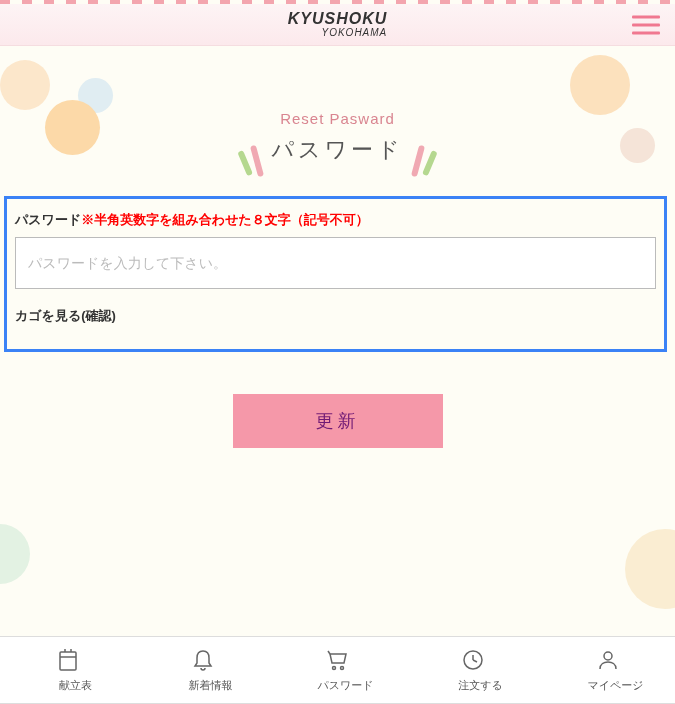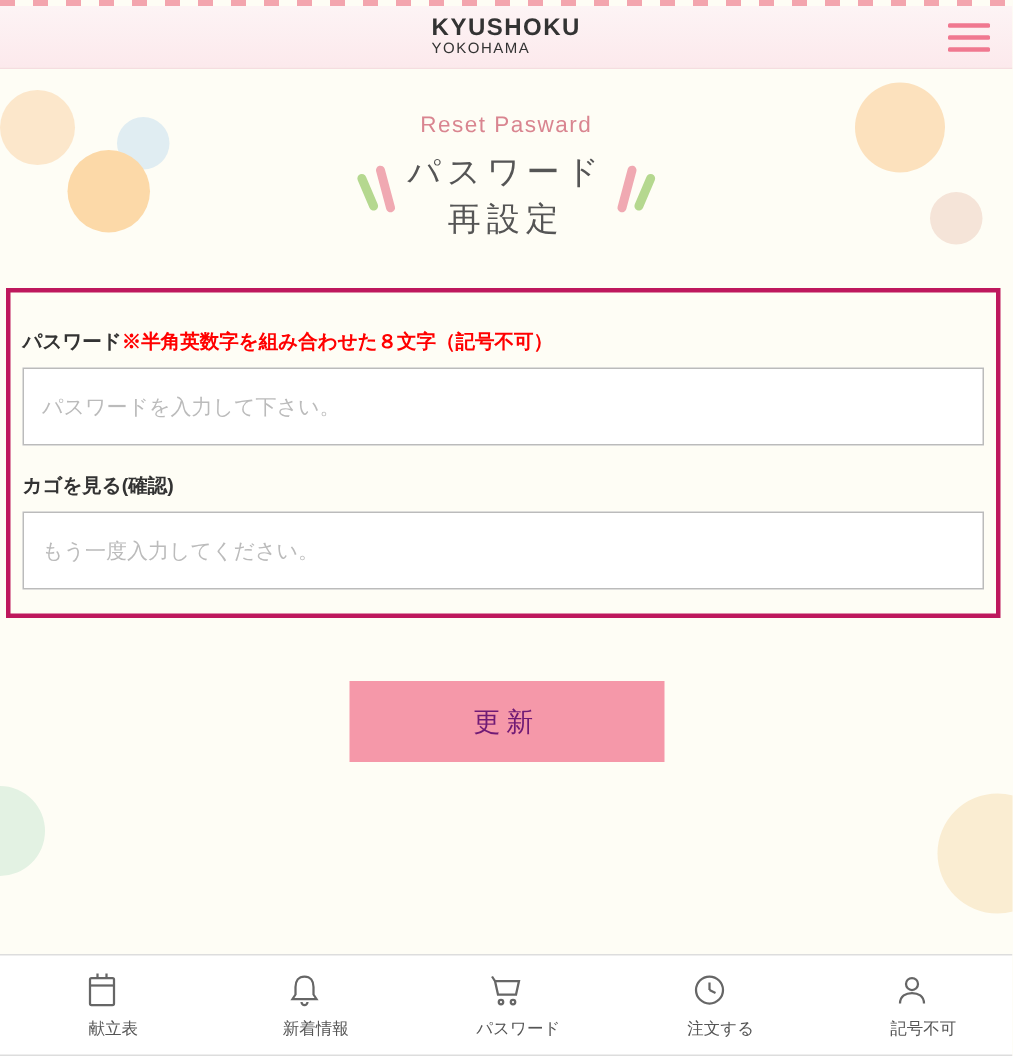--- a/index.html
+++ b/index.html
@@ -28,22 +28,23 @@
     .header {
       background: linear-gradient(to bottom, #fdf4f5, #fce9ec);
       height: 42px;
       display: flex;
       align-items: center;
       justify-content: center;
       position: relative;
       border-bottom: 1px solid #f5dde0;
     }
     .logo {
-      text-align: left;
+      text-align: right;
       color: #333;
+      font-style: italic;
     }
     .logo-main {
       font-size: 16px;
       font-weight: bold;
       letter-spacing: 1px;
       line-height: 1;
     }
     .logo-sub {
       font-size: 10px;
       letter-spacing: 1px;
@@ -71,21 +72,21 @@
     .circle1 { width: 50px; height: 50px; background: #fce7cb; top: 60px; left: 0; }
     .circle2 { width: 35px; height: 35px; background: #e0edf2; top: 78px; left: 78px; }
     .circle3 { width: 55px; height: 55px; background: #fcd9a8; top: 100px; left: 45px; }
     .circle4 { width: 60px; height: 60px; background: #fce1bd; top: 55px; right: 45px; }
     .circle5 { width: 35px; height: 35px; background: #f5e4d8; top: 128px; right: 20px; }
     .circle6 { width: 60px; height: 60px; background: #e3f2e3; bottom: 120px; left: -30px; }
     .circle7 { width: 80px; height: 80px; background: #faedd2; bottom: 95px; right: -30px; }
     
     .title-section {
       text-align: center;
-      padding-top: 29px;
+      padding-top: 64px;
       position: relative;
       z-index: 1;
     }
     .title-eng {
       font-size: 15px;
       color: #d98590;
       letter-spacing: 1px;
       margin-bottom: 8px;
     }
     .title-jp {
@@ -126,22 +127,22 @@
       height: 26px;
       background: #b5d88f;
       border-radius: 3px;
       transform: rotate(8deg);
     }
     
     .form-section {
       margin-top: 30px;
       position: relative;
       z-index: 1;
-      border: 3px solid #be185d;
-      padding: 24px 8px 16px;
+      border: 3px solid #3b82f6;
+      padding: 12px 8px 16px;
       margin-left: 4px;
       margin-right: 8px;
     }
     .form-group {
       margin-bottom: 18px;
     }
     .form-group:last-child { margin-bottom: 0; }
     .label-row {
       font-size: 13px;
       font-weight: bold;
@@ -235,35 +236,33 @@
 <div class="bg-circle circle4"></div>
 <div class="bg-circle circle5"></div>
 <div class="bg-circle circle6"></div>
 <div class="bg-circle circle7"></div>
 
 <div class="title-section">
   <div class="title-eng">Reset Pasward</div>
   <div class="title-jp">
     <span class="title-mark-left"></span>
     <span>パスワード</span><br>
-    <span>再設定</span>
     <span class="title-mark-right"></span>
   </div>
 </div>
 
 <div class="form-section">
   <div class="form-group">
     <div class="label-row">
       <span>パスワード</span><span class="label-hint">※半角英数字を組み合わせた８文字（記号不可）</span>
     </div>
     <input type="password" class="form-input" placeholder="パスワードを入力して下さい。" style="">
   </div>
   <div class="form-group">
     <div class="label-row">カゴを見る(確認)</div>
-    <input type="password" class="form-input" placeholder="もう一度入力してください。" style="">
   </div>
 </div>
 
 <button class="submit-btn">更新</button>
 
 <div class="bottom-nav">
   <div class="nav-item">
     <div class="nav-icon">
       <svg viewBox="0 0 24 24" width="24" height="24">
           <rect x="4" y="4" width="16" height="18" rx="1"></rect>
@@ -304,15 +303,15 @@
     </div>
     <div class="nav-label">注文する</div>
   </div>
   <div class="nav-item">
     <div class="nav-icon">
       <svg viewBox="0 0 24 24" width="24" height="24">
           <circle cx="12" cy="8" r="4"></circle>
           <path d="M4 21 C4 16 8 14 12 14 C16 14 20 16 20 21"></path>
         </svg>
     </div>
-    <div class="nav-label">記号不可</div>
+    <div class="nav-label">マイページ</div>
   </div>
 </div>
 
 </body></html>

